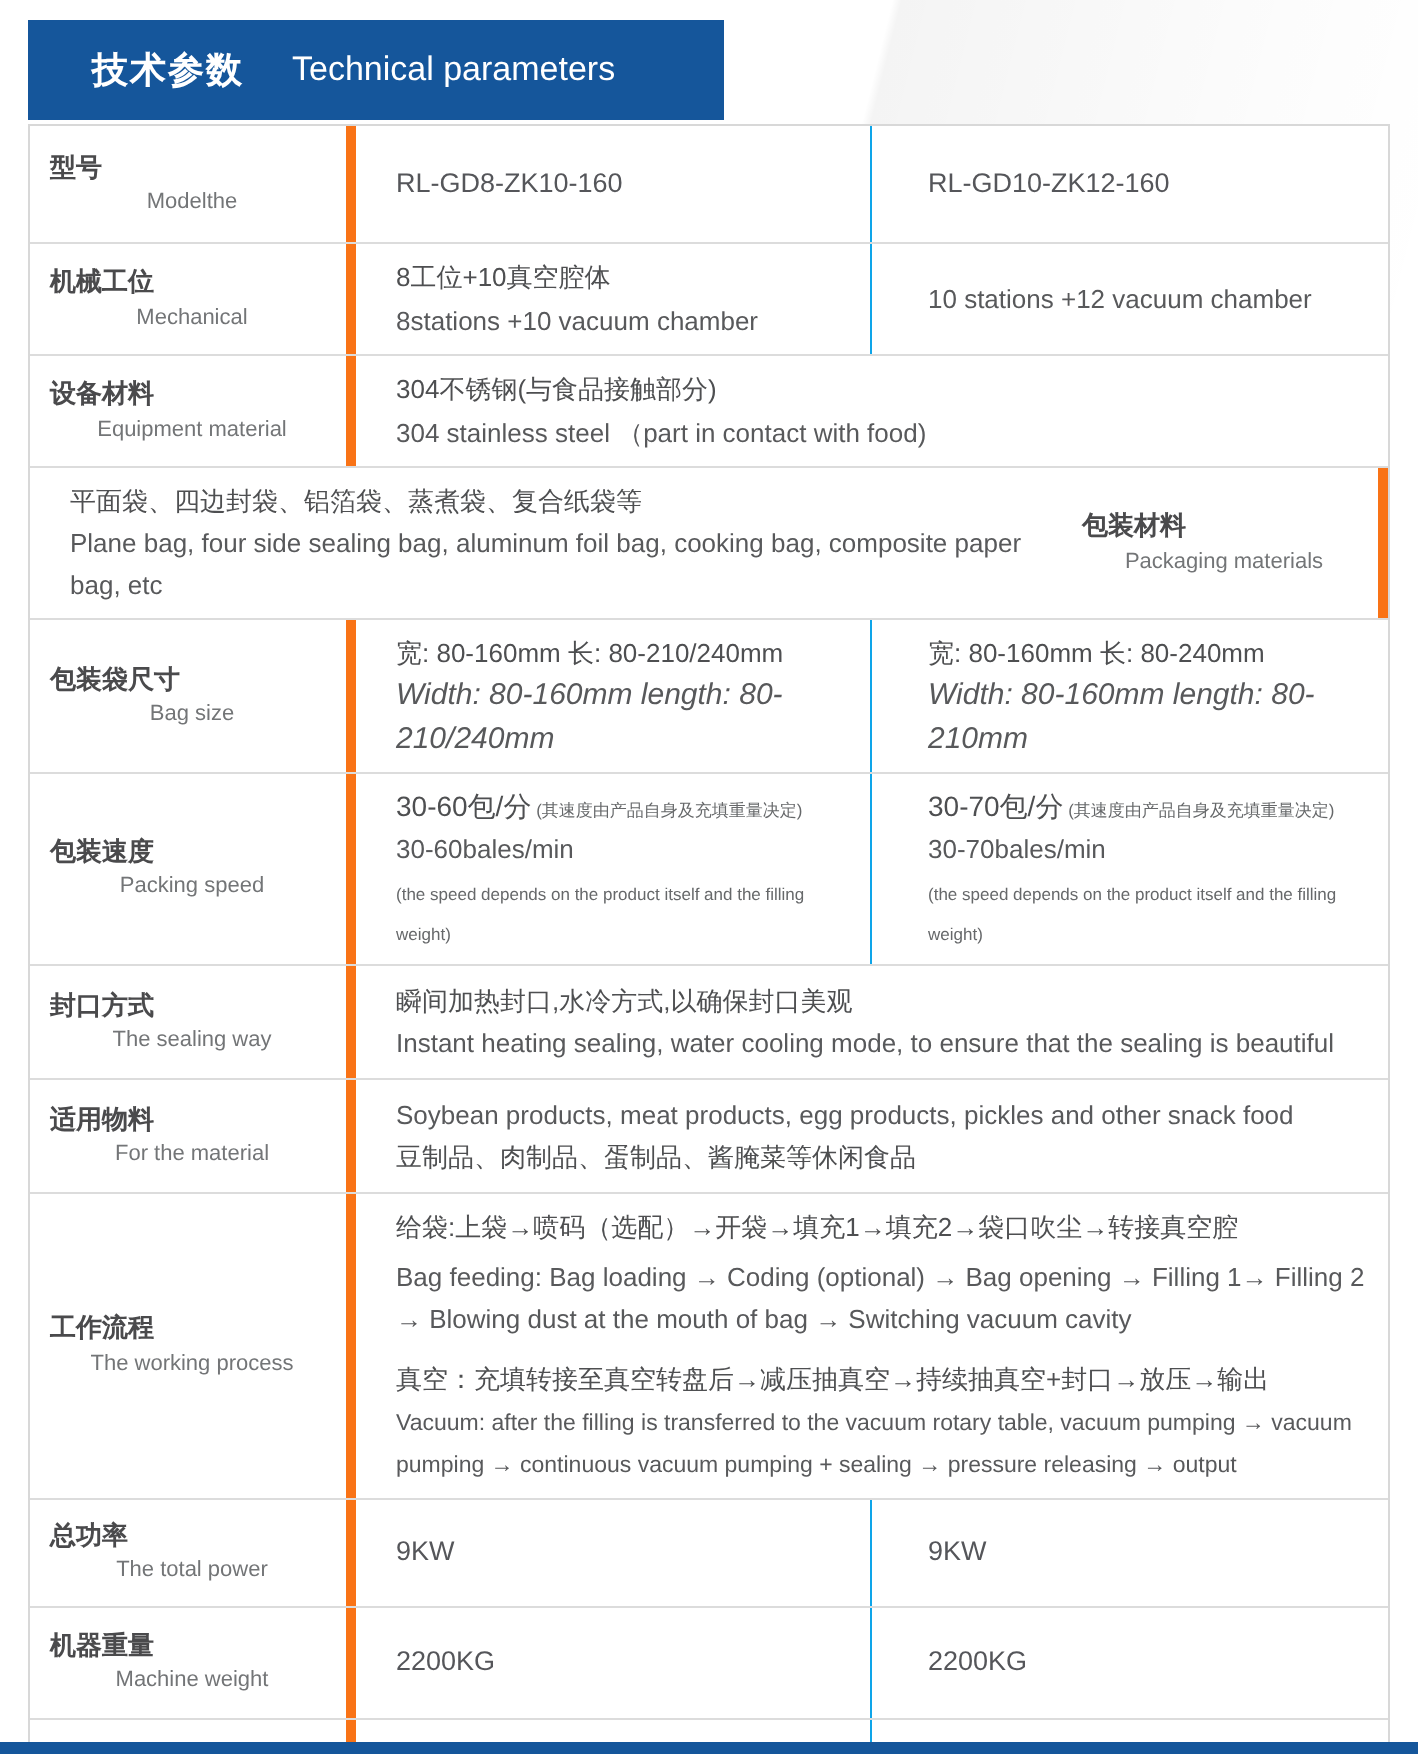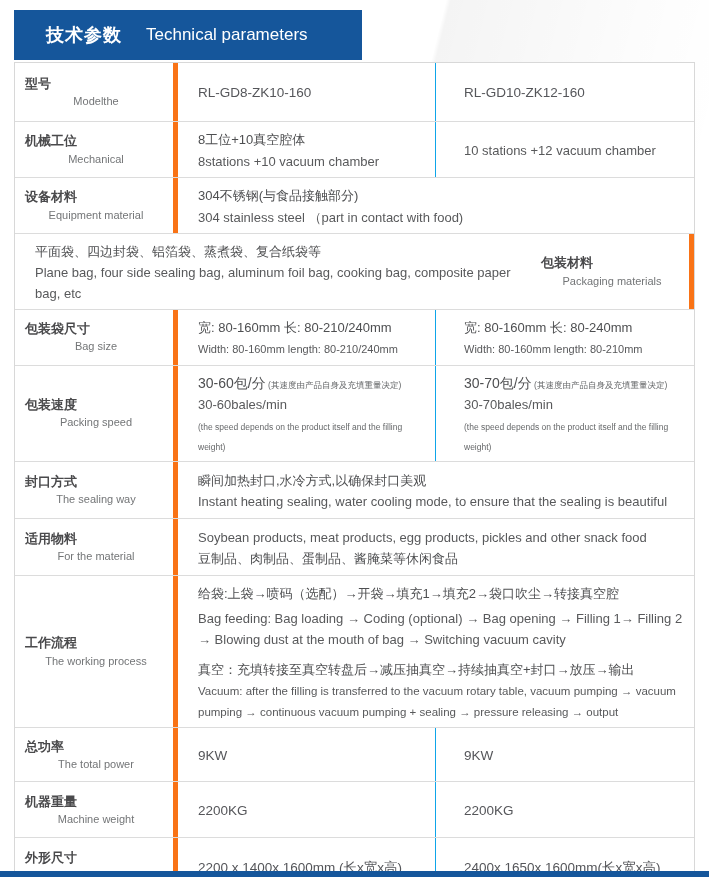--- a/index.html
+++ b/index.html
@@ -39,21 +39,21 @@
   .value-cell.col2 { width:258px; flex:0 0 258px; border-right:1px solid #0ea5e9; }
   .value-cell.col3 { flex:1; padding-left:28px; }
   .value-cell.span { flex:1; }
   .line { line-height:1.32; }
   .line.mt4 { margin-top:4px; }
   .line.mt10 { margin-top:9px; }
   .line.mt2 { margin-top:0; }
   .p-zh  { font-size:13px;   color:#4e4f51; }
   .p-zh-lg { font-size:14px; color:#4e4f51; }
   .p-en  { font-size:13px;   color:#58595b; }
-  .p-en-c{ font-size:11px; color:#58595b; }
+  .p-en-c{ font-size:15px; color:#58595b;font-style:italic; }
   .p-en-sm{ font-size:11.5px;color:#58595b; }
   .p-val { font-size:13.5px; color:#55565a; }
   .p-note{ font-size:8.5px;  color:#66686a; }
   .line.noteline { line-height:1.25; margin-top:1px; }
   
   .row:nth-child(1){min-height:58px}  .row:nth-child(2){min-height:56px}
   .row:nth-child(3){min-height:56px}  .row:nth-child(4){min-height:58px}
   .row:nth-child(5){min-height:52px}  .row:nth-child(6){min-height:56px}
   .row:nth-child(7){min-height:57px}  .row:nth-child(8){min-height:57px}
   .row:nth-child(9){min-height:126px} .row:nth-child(10){min-height:54px}

